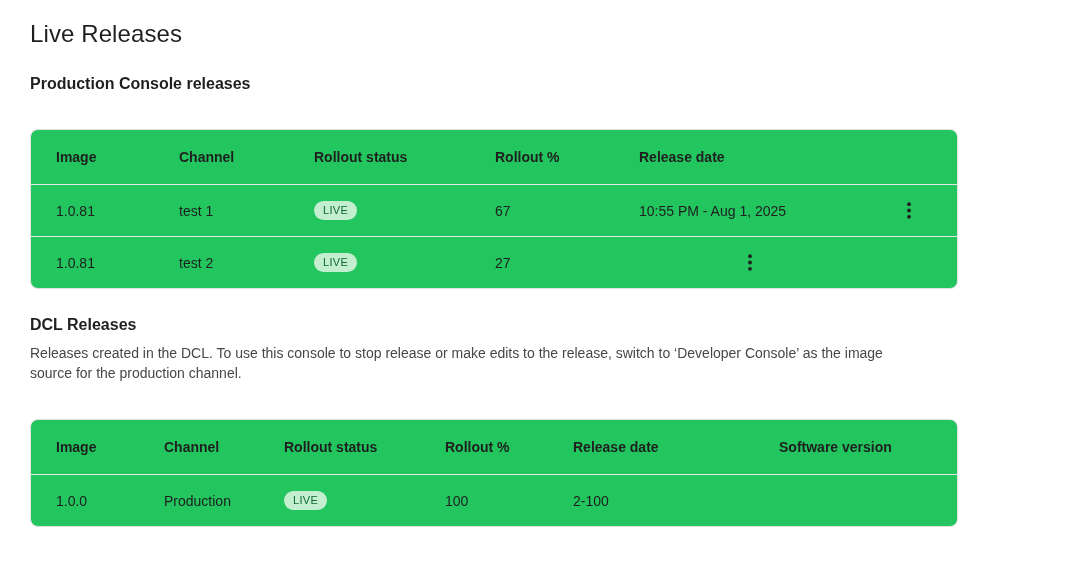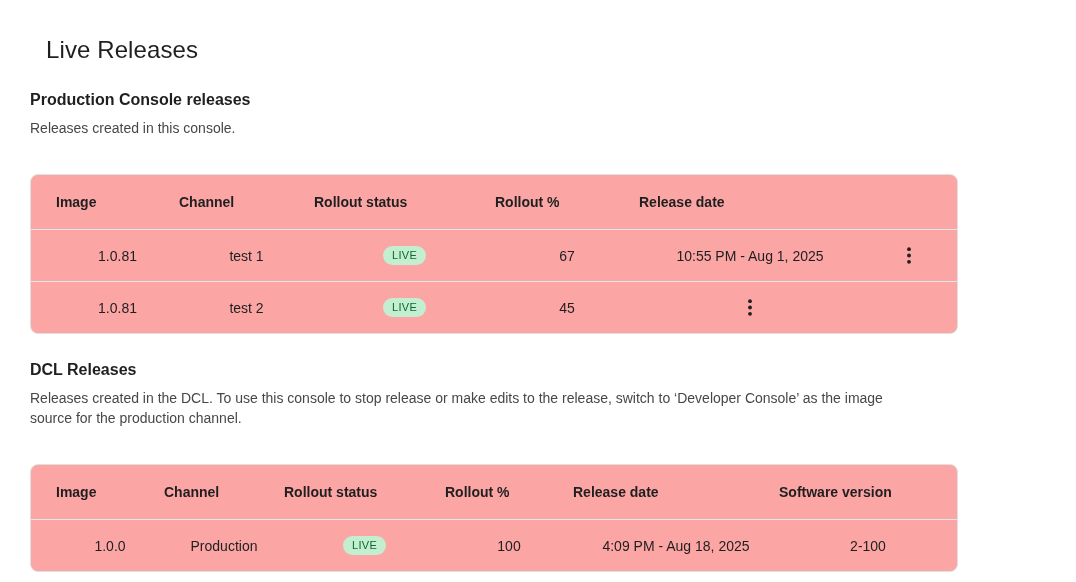--- a/index.html
+++ b/index.html
@@ -9,21 +9,21 @@
     background: #ffffff;
     font-family: "Liberation Sans", sans-serif;
     color: #1f1f1f;
   }
   body { width: 1076px; height: 582px; overflow: hidden; }
   .page { padding: 20px 30px 0 30px; }
 
   h1.page-title {
     font-size: 24px;
     font-weight: 400;
-    margin: 16px;
+    margin: 0;
     color: #1f1f1f;
     letter-spacing: 0.1px;
   }
   h2.section-heading {
     font-size: 16px;
     font-weight: 700;
     margin: 27px 0 0 0;
     color: #1f1f1f;
   }
   p.section-description {
@@ -32,27 +32,27 @@
     margin: 9px 0 0 0;
     color: #474747;
     max-width: 890px;
   }
 
   .table {
     width: 928px;
     margin-top: 36px;
     border: 1px solid #e0e0e0;
     border-radius: 8px;
-    background: #fca5a5;
+    background: #22c55e;
     overflow: hidden;
   }
   .row { display: grid; align-items: center; min-height: 52px; }
   .table-dev .row { grid-template-columns: 148px 135px 181px 144px 222px 96px; }
   .table-dcl .row { grid-template-columns: 133px 120px 161px 128px 206px 178px; }
-  .row + .row { border-top: 1px solid #e6e6e6; text-align: center; }
+  .row + .row { border-top: 1px solid #e6e6e6; }
   .thead { min-height: 54px; }
   .th {
     font-size: 14px;
     font-weight: 600;
     color: #1f1f1f;
   }
   .td { font-size: 14px; color: #1f1f1f; }
   .th:first-child, .td:first-child { padding-left: 25px; }
 
   .badge {
@@ -80,21 +80,20 @@
 </style>
 </head>
 <body>
 
 <div class="page">
 
   <h1 class="page-title">Live Releases</h1>
 
   <section>
     <h2 class="section-heading">Production Console releases</h2>
-    <p class="section-description">Releases created in this console.</p>
 
     <div class="table table-dev">
       <div class="row thead">
         <div class="th">Image</div>
         <div class="th">Channel</div>
         <div class="th">Rollout status</div>
         <div class="th">Rollout %</div>
         <div class="th">Release date</div>
         <div class="th"></div>
       </div>
@@ -117,21 +116,21 @@
           </button>
         </div>
       </div>
 
       <div class="row">
         <div class="td">1.0.81</div>
         <div class="td">test 2</div>
         <div class="td">
           <span class="badge" style="background: rgb(196, 238, 208); color: rgb(13, 106, 50);">LIVE</span>
         </div>
-        <div class="td">45</div>
+        <div class="td">27</div>
         <div class="td cell-actions">
           <button class="kebab-btn">
             <svg width="4" height="17" viewBox="0 0 4 17">
               <circle cx="2" cy="2.2" r="1.9" fill="#1f1f1f"></circle>
               <circle cx="2" cy="8.5" r="1.9" fill="#1f1f1f"></circle>
               <circle cx="2" cy="14.8" r="1.9" fill="#1f1f1f"></circle>
             </svg>
           </button>
         </div>
       </div>
@@ -152,19 +151,18 @@
         <div class="th">Software version</div>
       </div>
 
       <div class="row">
         <div class="td">1.0.0</div>
         <div class="td">Production</div>
         <div class="td">
           <span class="badge" style="background: rgb(196, 238, 208); color: rgb(13, 106, 50);">LIVE</span>
         </div>
         <div class="td">100</div>
-        <div class="td">4:09 PM - Aug 18, 2025</div>
         <div class="td">2-100</div>
       </div>
     </div>
   </section>
 
 </div>
 
 </body></html>

